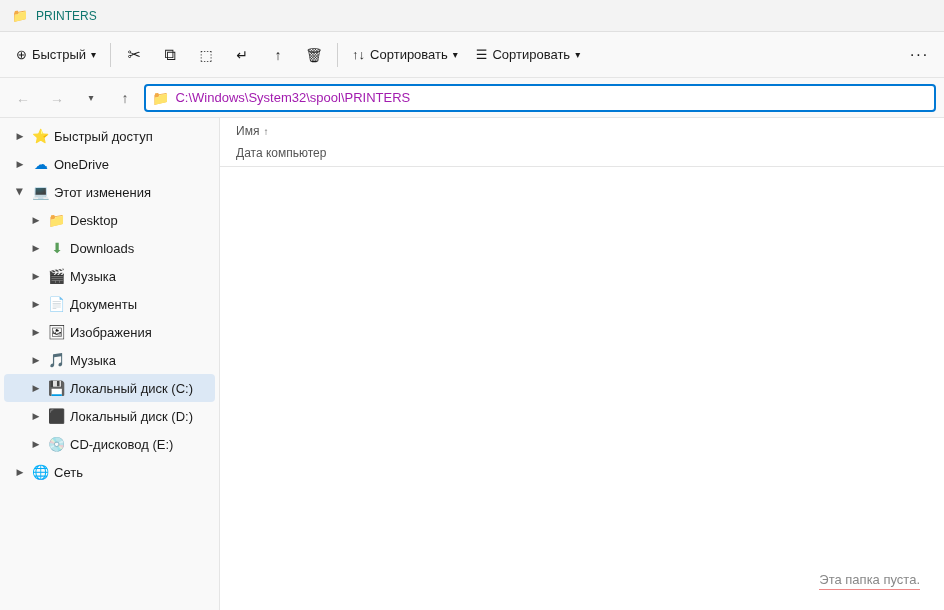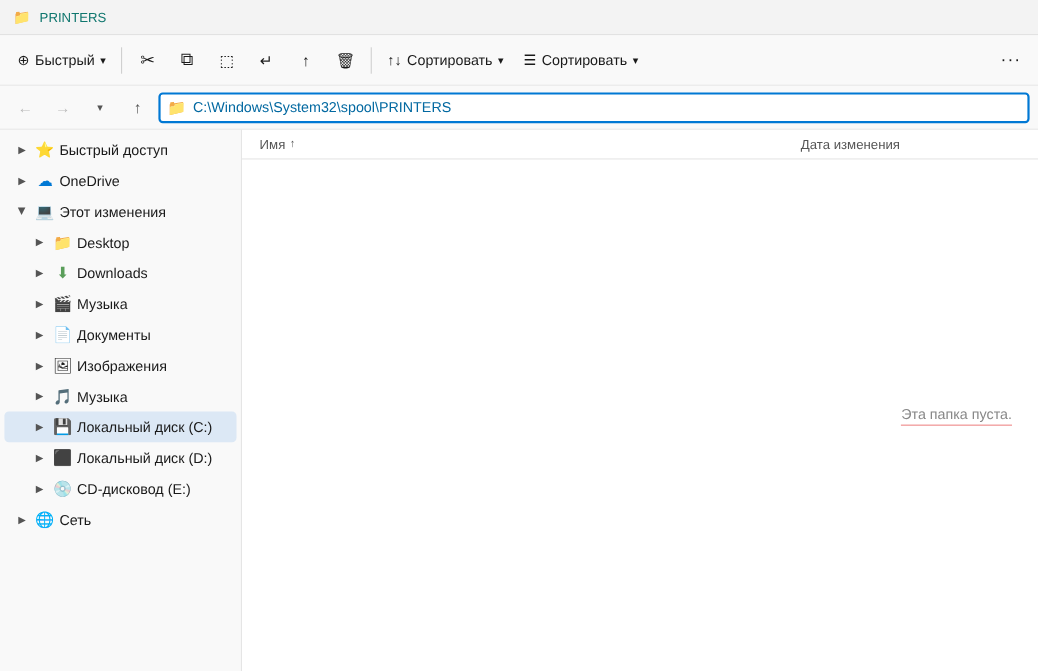--- a/index.html
+++ b/index.html
@@ -118,21 +118,21 @@
     .address-folder-icon {
       font-size: 14px;
       color: #e8a020;
     }
     .address-input {
       border: none;
       outline: none;
       flex: 1;
       font-size: 13px;
       font-family: 'Segoe UI', sans-serif;
-      color: #0369a1;
+      color: #a21caf;
       background: white;
     }
 
     
     .main-layout {
       display: flex;
       height: calc(610px - 32px - 46px - 40px);
     }
 
     
@@ -191,41 +191,42 @@
       background: white;
       display: flex;
       flex-direction: column;
     }
 
     .content-header {
       display: flex;
       padding: 6px 16px;
       border-bottom: 1px solid #e5e5e5;
       gap: 8px;
+      flex-direction: column;
     }
 
     .col-name {
       flex: 1;
       font-size: 12px;
       color: #555;
       display: flex;
       align-items: center;
       gap: 4px;
       cursor: pointer;
     }
     .col-date {
       width: 200px;
       font-size: 12px;
       color: #555;
     }
 
     .content-body {
       flex: 1;
       display: flex;
-      align-items: center;
+      align-items: flex-end;
       justify-content: flex-end;
       padding: 20px 24px;
     }
     .empty-message {
       font-size: 13px;
       color: #888;
       border-bottom: 1px solid #e88;
       padding-bottom: 2px;
     }
 
@@ -395,21 +396,21 @@
 
   </div>
 
   <div class="content-area">
     <div class="content-header">
       <div class="col-name">
         <span>Имя</span>
         <span style="font-size:10px;">↑</span>
       </div>
       <div class="col-date">
-        <span>Дата изменения</span>
+        <span>Дата компьютер</span>
       </div>
     </div>
 
     <div class="content-body">
       <span class="empty-message">Эта папка пуста.</span>
     </div>
   </div>
 
 </div>
 

